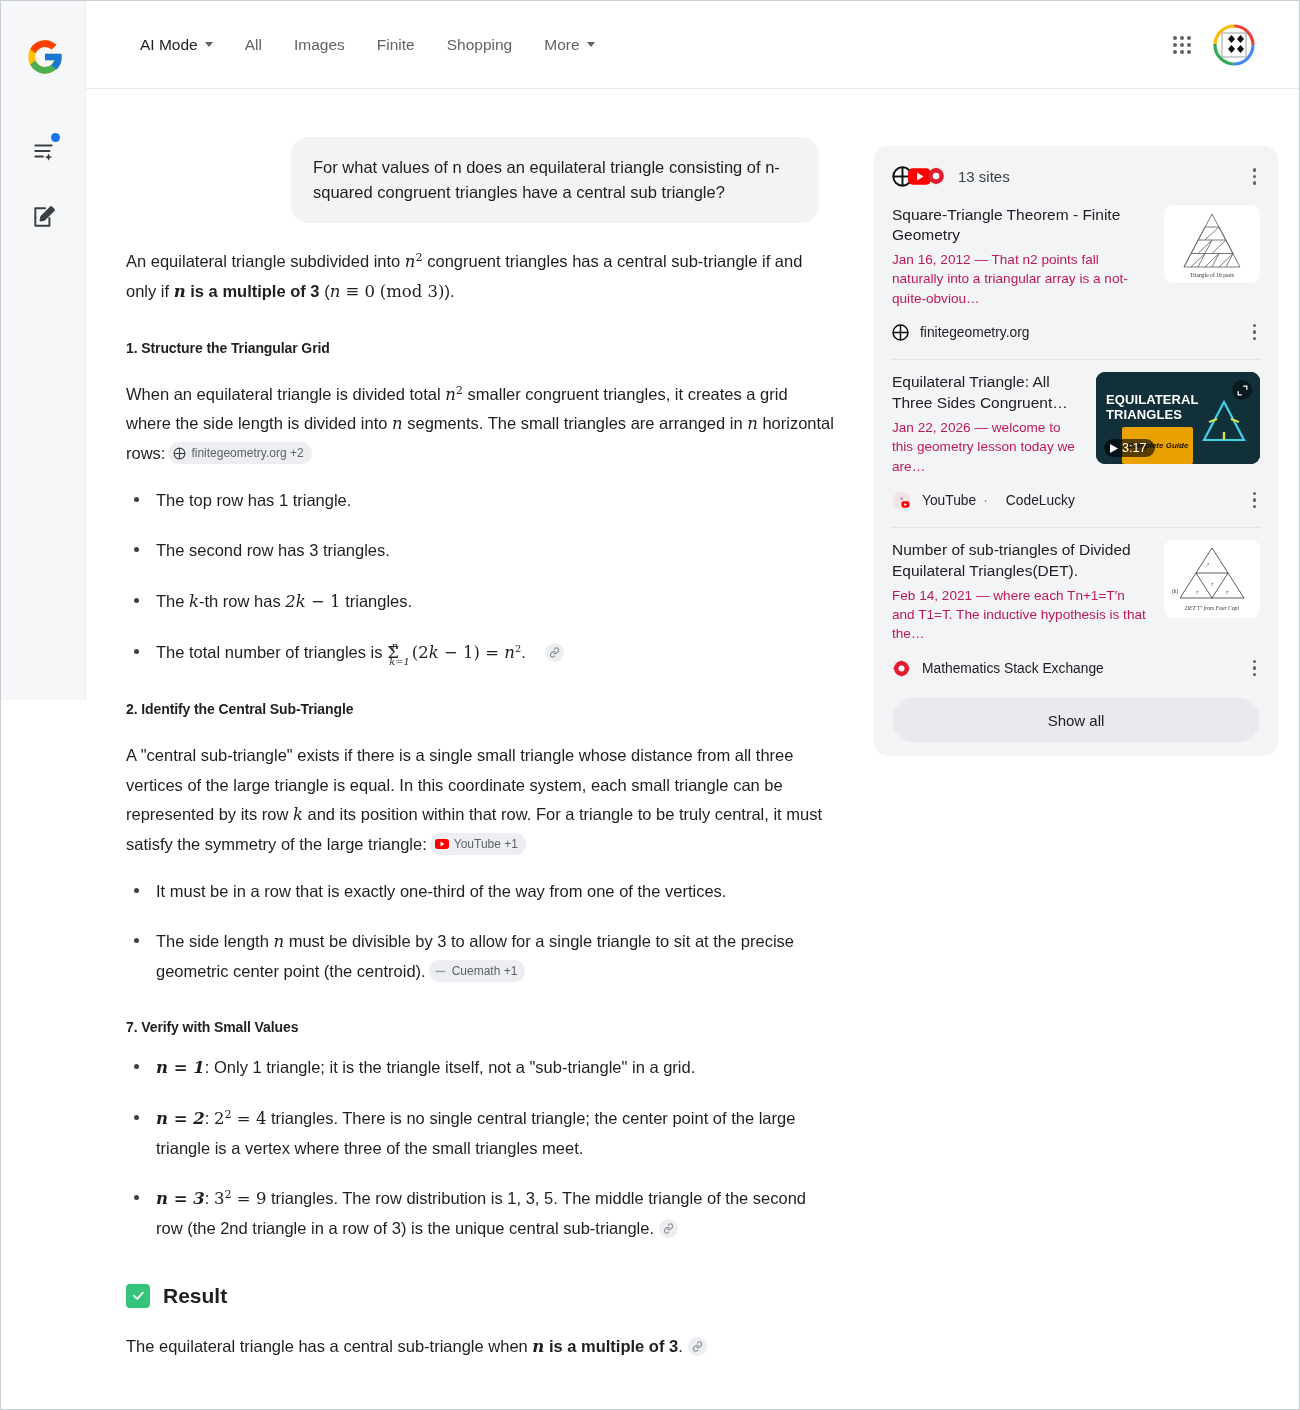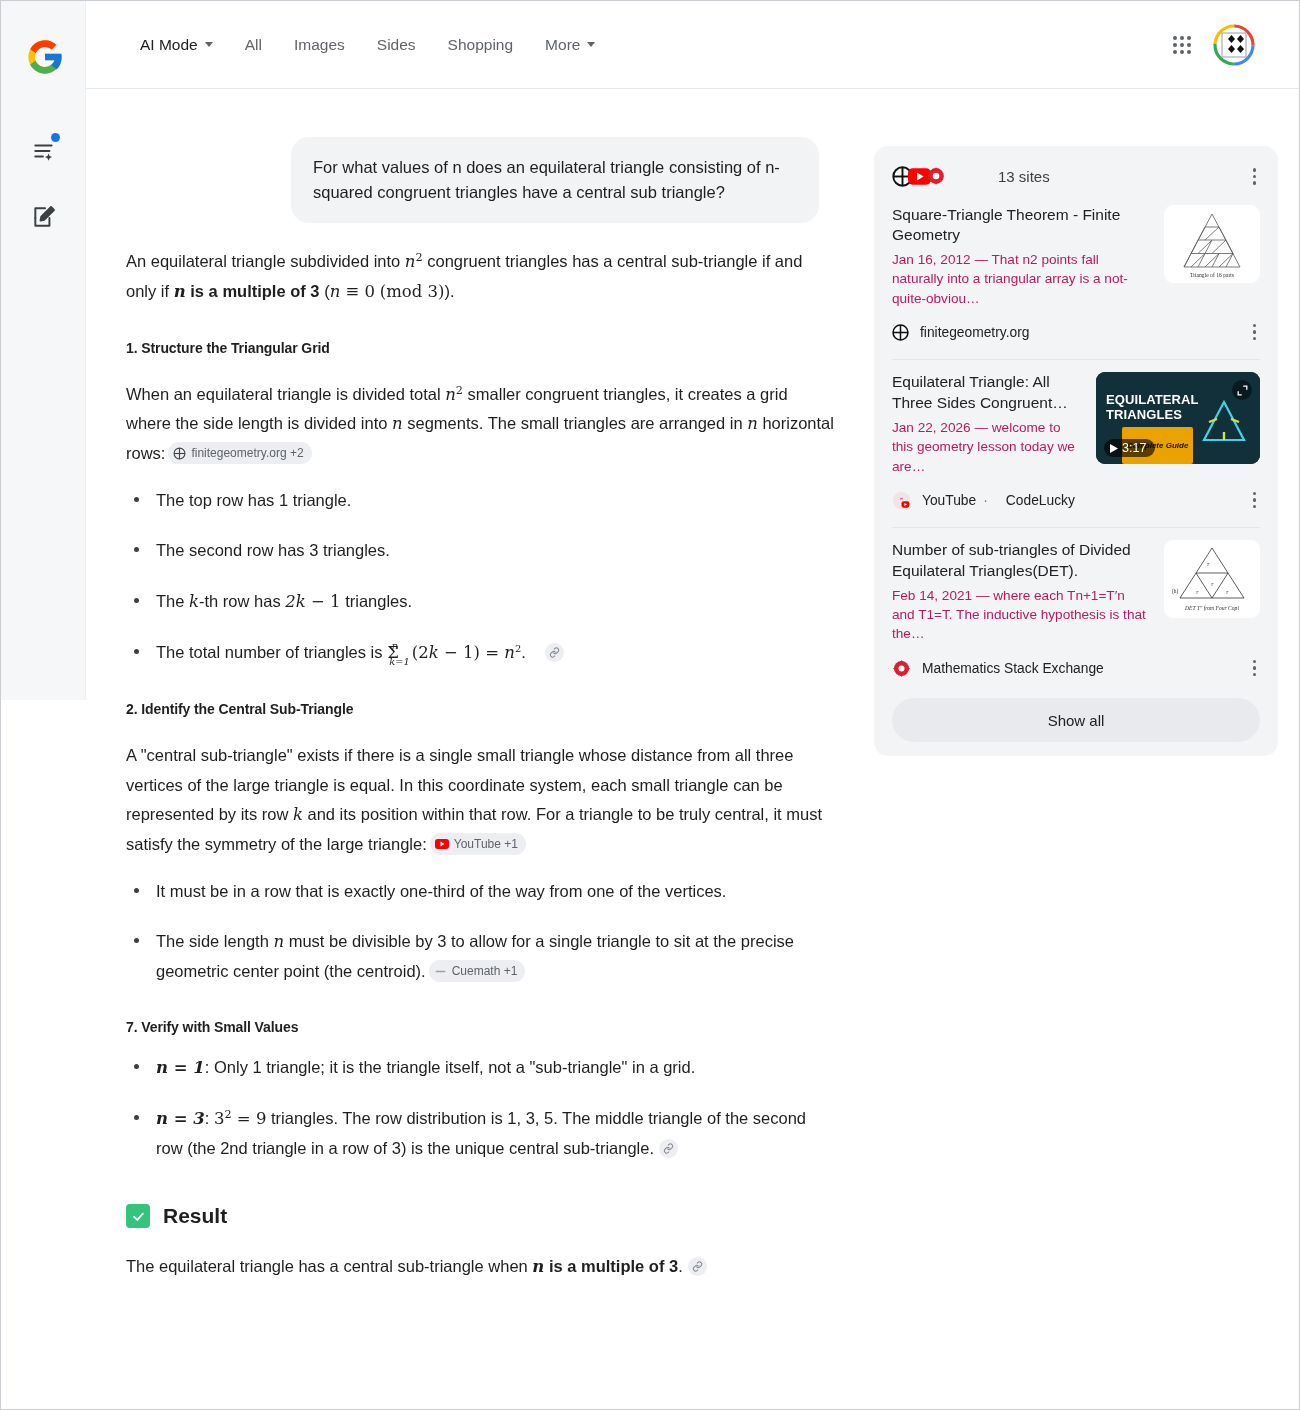--- a/index.html
+++ b/index.html
@@ -94,21 +94,21 @@
 
   .result-head { display:flex; align-items:center; gap:13px; margin:42px 0 0 0; }
   .ok-box { width:24px;height:24px;border-radius:4px;background:#34c47c;display:flex;align-items:center;justify-content:center; }
   .result-head h2 { margin:0; font-size:21px; font-weight:bold; }
 
   
   .sources {
     position:absolute; left:874px; top:146px; width:404px;
     background:#f3f4f6; border-radius:14px; padding:0 0 14px 0;
   }
-  .src-head { display:flex; align-items:center; padding:18px 18px 4px 18px;gap:40px; }
+  .src-head { display:flex; align-items:center; padding:18px 18px 4px 18px; }
   .favstack { display:flex; align-items:center; }
   .favstack > * { margin-left:-5px; }
   .favstack > *:first-child { margin-left:0; }
   .src-count { font-size:15px; color:#3c4043; margin-left:12px; }
   .kebab { margin-left:auto; cursor:pointer; display:flex; flex-direction:column; gap:3px; align-items:center; padding:4px; }
   .kebab i { width:3.5px;height:3.5px;border-radius:50%;background:#5f6368;display:block; }
 
   .src-card { padding:12px 18px 0 18px; }
   .src-row { display:flex; gap:14px; }
   .src-text { flex:1; min-width:0; }
@@ -174,21 +174,21 @@
       <span>AI Mode</span>
       <span class="caret"></span>
     </div>
     <div class="nav-item">
       <span>All</span>
     </div>
     <div class="nav-item">
       <span>Images</span>
     </div>
     <div class="nav-item">
-      <span>Sides</span>
+      <span>Finite</span>
     </div>
     <div class="nav-item">
       <span>Shopping</span>
     </div>
     <div class="nav-item">
       <span>More</span>
       <span class="caret"></span>
     </div>
   </div>
   <div class="nav-right">
@@ -269,20 +269,23 @@
               <line x1="4" y1="12" x2="20" y2="12" stroke="#9aa0a6" stroke-width="2.4" stroke-linecap="round"></line>
             </svg>
             <span class="lbl">Cuemath +1</span>
           </span></li>
     </ul>
 
     <h2 class="sec">7. Verify with Small Values</h2>
     <ul class="blist">
       <li>
         <b class="mi" style="font-weight:bold">n = 1</b><span>: Only 1 triangle; it is the triangle itself, not a "sub-triangle" in a grid.</span>
+      </li>
+      <li>
+        <b class="mi" style="font-weight:bold">n = 2</b><span>: </span><span class="mn">2</span><sup class="exn">2</sup><span class="mn"> = 4</span><span> triangles. There is no single central triangle; the center point of the large triangle is a vertex where three of the small triangles meet.</span>
       </li>
       <li>
         <b class="mi" style="font-weight:bold">n = 3</b><span>: </span><span class="mn">3</span><sup class="exn">2</sup><span class="mn"> = 9</span><span> triangles. The row distribution is 1, 3, 5. The middle triangle of the second row (the 2nd triangle in a row of 3) is the unique central sub-triangle.</span><span class="chip-link">
             <svg width="11" height="11" viewBox="0 0 24 24" fill="none" stroke="#80868b" stroke-width="2.2" stroke-linecap="round">
               <path d="M10 13a5 5 0 007 0l3-3a5 5 0 00-7-7l-1.5 1.5"></path>
               <path d="M14 11a5 5 0 00-7 0l-3 3a5 5 0 007 7l1.5-1.5"></path>
             </svg>
           </span>
       </li>
     </ul>

